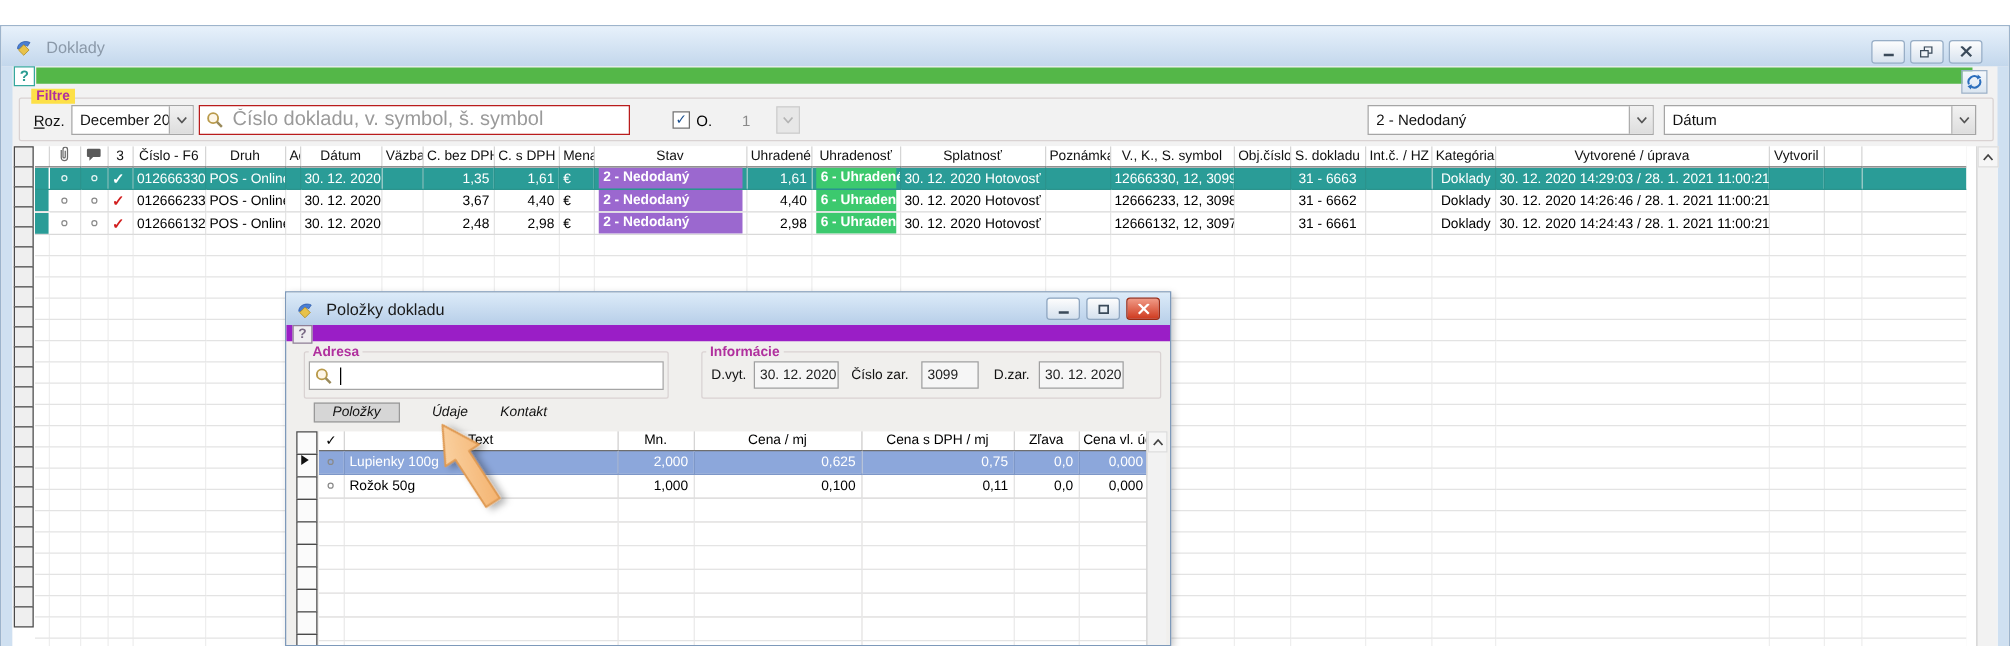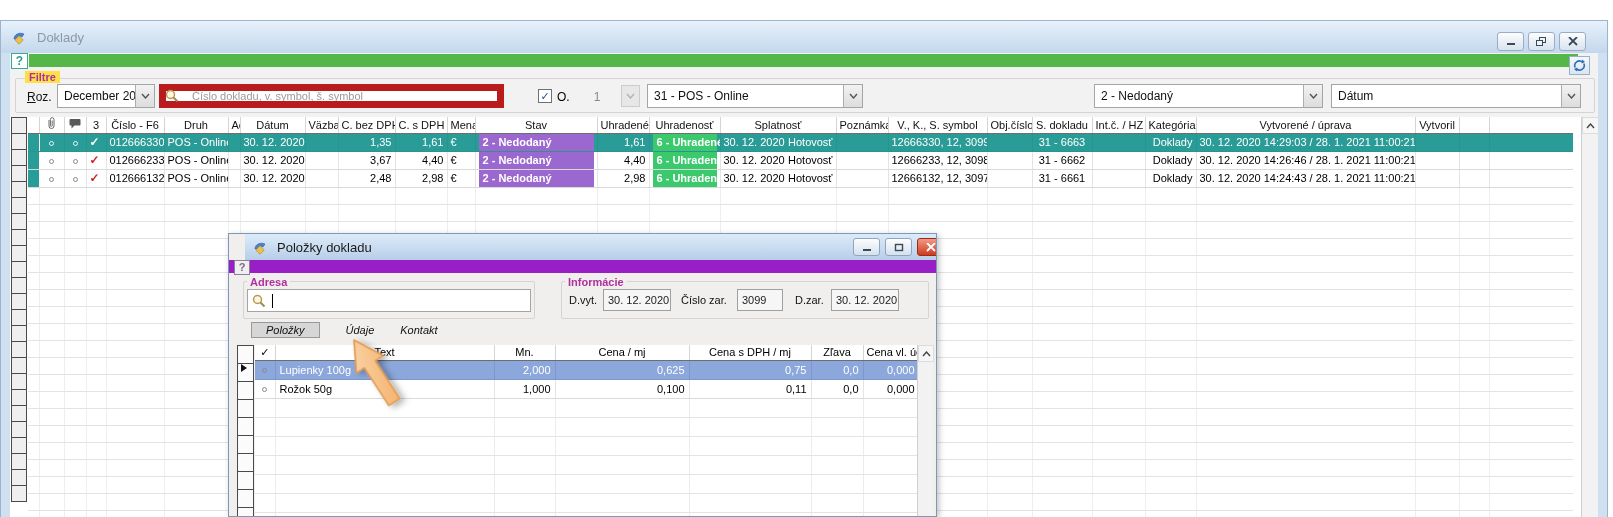--- a/index.html
+++ b/index.html
@@ -39,22 +39,22 @@
   .frow { position:absolute; top:64px; height:23px; display:flex; align-items:center; }
   #roz-label { left:26px; font-size:12px; color:#111; }
   #roz-label u { text-decoration:underline; }
   .combo { position:absolute; top:63px; height:24px; background:#fff;
     border:1px solid #a5a5a5; display:flex; align-items:center; }
   .combo .val { flex:1; font-size:12px; color:#111; padding:0 6px; white-space:nowrap; overflow:hidden; }
   .combo .btn { width:19px; height:100%; background:linear-gradient(#f2f2f2,#dddddd);
     border-left:1px solid #adadad; display:flex; align-items:center; justify-content:center; }
   .chev { width:9px; height:6px; }
   #search-box { position:absolute; left:158px; top:63px; width:345px; height:24px; }
-  #search-box input { width:100%; height:100%; border:7px solid #b91c1c; padding:0 6px 0 26px;
-    font-size:11px; font-family:inherit; color:#333; background:#fff; }
+  #search-box input { width:100%; height:100%; border:1px solid #b91c1c; padding:0 6px 0 26px;
+    font-size:16px; font-family:inherit; color:#333; background:#fff; }
   #search-box input::placeholder { color:#9a9a9a; }
   .mag { position:absolute; left:6px; top:5px; }
   #o-check { position:absolute; left:537px; top:68px; width:14px; height:14px; background:#fff;
     border:1px solid #707070; color:#1a4f8f; font-size:11px; line-height:12px; text-align:center; }
   #o-label { position:absolute; left:556px; top:69px; font-size:12px; }
   #o-value { position:absolute; left:575px; top:69px; width:42px; text-align:center;
     font-size:12px; color:#8a8a8a; }
   #o-spin { position:absolute; left:620px; top:64px; width:19px; height:22px;
     background:#e3e3e3; border:1px solid #bdbdbd; display:flex; align-items:center; justify-content:center; opacity:.7; }
 
@@ -91,21 +91,21 @@
   #main-vscroll { position:absolute; right:0; top:0; width:17px; height:410px;
     background:#f2f2f2; border-left:1px solid #d0d0d0; }
   .scroll-up { width:17px; height:17px; background:#f6f6f6; border:1px solid #dcdcdc;
     display:flex; align-items:center; justify-content:center; }
   #grid-bottom-gap { position:absolute; left:0; right:0; bottom:0; height:12px; background:#f7f7f7; }
 
   
   #dialog { position:absolute; left:228px; top:233px; width:709px; height:284px;
     border:1px solid #7d99ba; background:#f0efed; box-shadow:2px 2px 6px rgba(0,0,0,.25); overflow:hidden; }
   #dlg-titlebar { position:absolute; left:0; top:0; width:100%; height:26px;
-    background:linear-gradient(#dcebf9,#b7cee8);margin-left:16px; }
+    background:linear-gradient(#dcebf9,#b7cee8); }
   #dlg-titlebar .app-icon { position:absolute; left:8px; top:6px; }
   #dlg-title { position:absolute; left:32px; top:6px; font-size:13px; color:#1a1a1a; }
   .dlgbtn { position:absolute; top:4px; width:27px; height:18px; border:1px solid #8fa6c0;
     border-radius:3px; background:linear-gradient(#fdfdfd,#d5e1ee); display:flex;
     align-items:center; justify-content:center; }
   .dlgbtn.close { background:linear-gradient(#f09a86,#cf3a1f); border-color:#9c2a14; }
   #dlg-purple { position:absolute; left:0; top:26px; width:100%; height:13px; background:#9a1ec6; }
   #help-dlg { position:absolute; left:5px; top:26px; width:16px; height:15px; background:#efeef0;
     border:1px solid #8f7f96; color:#7a6a85; font-weight:bold; font-size:11px;
     text-align:center; line-height:13px; }
@@ -205,28 +205,20 @@
       </svg>
     <input type="text" placeholder="Číslo dokladu, v. symbol, š. symbol" style="">
   </div>
   <div id="o-check">✓</div>
   <span id="o-label">O.</span>
   <span id="o-value">1</span>
   <div id="o-spin">
     <svg class="chev" viewBox="0 0 9 6">
         <path d="M1 1 L4.5 5 L8 1" fill="none" stroke="#9a9a9a" stroke-width="1.4"></path>
       </svg>
-  </div>
-  <div class="combo" style="left:646px; width:216px;">
-    <span class="val">31 - POS - Online</span>
-    <span class="btn">
-      <svg class="chev" viewBox="0 0 9 6">
-          <path d="M1 1 L4.5 5 L8 1" fill="none" stroke="#555" stroke-width="1.4"></path>
-        </svg>
-      </span>
   </div>
   <div class="combo" style="left:1093px; width:229px;">
     <span class="val">2 - Nedodaný</span>
     <span class="btn">
       <svg class="chev" viewBox="0 0 9 6">
           <path d="M1 1 L4.5 5 L8 1" fill="none" stroke="#555" stroke-width="1.4"></path>
         </svg>
       </span>
   </div>
   <div class="combo" style="left:1330px; width:250px;">

